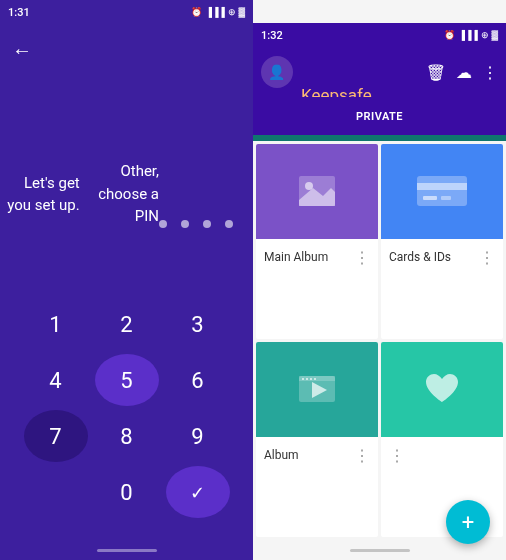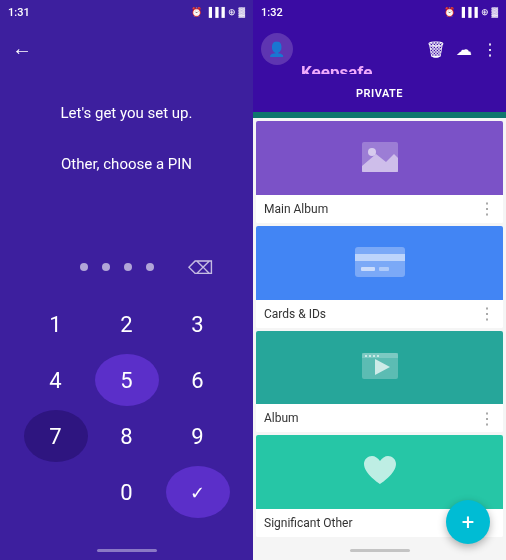--- a/index.html
+++ b/index.html
@@ -51,29 +51,28 @@
     }
     .back-arrow {
       color: white;
       font-size: 20px;
       cursor: pointer;
     }
 
     .pin-setup-text {
       flex: 1;
       display: flex;
-      flex-direction: column;
+      flex-direction: row;
       align-items: center;
       justify-content: flex-start;
       padding-top: 30px;
       color: white;
-      text-align: center;
+      text-align: right;
       font-size: 15px;
       line-height: 1.5;
-      gap: 28px;
     }
     .pin-dot {
       width: 8px;
       height: 8px;
       border-radius: 50%;
       background: rgba(255,255,255,0.6);
     }
     .pin-backspace {
       position: absolute;
       right: -40px;
@@ -139,20 +138,21 @@
       position: relative;
     }
 
     .status-bar-right {
       height: 24px;
       background: #3a0ca3;
       display: flex;
       align-items: center;
       justify-content: space-between;
       padding: 0 8px;
+      margin-top: 23px;
     }
     .status-time-right {
       color: white;
       font-size: 11px;
       font-weight: 500;
     }
 
     .app-bar {
       height: 50px;
       background: #3a0ca3;
@@ -166,23 +166,23 @@
       height: 32px;
       border-radius: 50%;
       background: #5e35b1;
       display: flex;
       align-items: center;
       justify-content: center;
       color: white;
       font-size: 14px;
     }
     .app-title {
-      color: #f0abfc;
+      color: #fdba74;
       font-size: 17px;
-      font-weight: 700;
+      font-weight: 400;
       flex: 1;
       margin-top: 45px;
     }
     .app-bar-icons {
       display: flex;
       gap: 10px;
       align-items: center;
     }
     .app-bar-icon {
       color: white;
@@ -207,21 +207,21 @@
       cursor: pointer;
       border-bottom: 2px solid transparent;
     }
     .tab.active {
       color: white;
       border-bottom: 6px solid #0f766e;
     }
 
     .albums-grid {
       display: grid;
-      grid-template-columns: 1fr;
+      grid-template-columns: 1fr 1fr;
       gap: 3px;
       padding: 3px;
       flex: 1;
       overflow: hidden;
     }
 
     .album-card {
       background: white;
       display: flex;
       flex-direction: column;
@@ -436,21 +436,20 @@
       </div>
     </div>
 
     <div class="album-card">
       <div class="album-thumb teal-heart">
         <svg width="44" height="44" viewBox="0 0 44 44">
           <path d="M22,34 C22,34 6,24 6,14 C6,9 10,6 14,6 C17,6 20,8 22,11 C24,8 27,6 30,6 C34,6 38,9 38,14 C38,24 22,34 22,34 Z" fill="rgba(255,255,255,0.7)"></path>
         </svg>
       </div>
       <div class="album-footer">
-        <span class="album-name">Significant Other</span>
         <span class="album-more">⋮</span>
       </div>
     </div>
 
   </div>
 
   <div class="fab">
     <span>+</span>
   </div>
 

